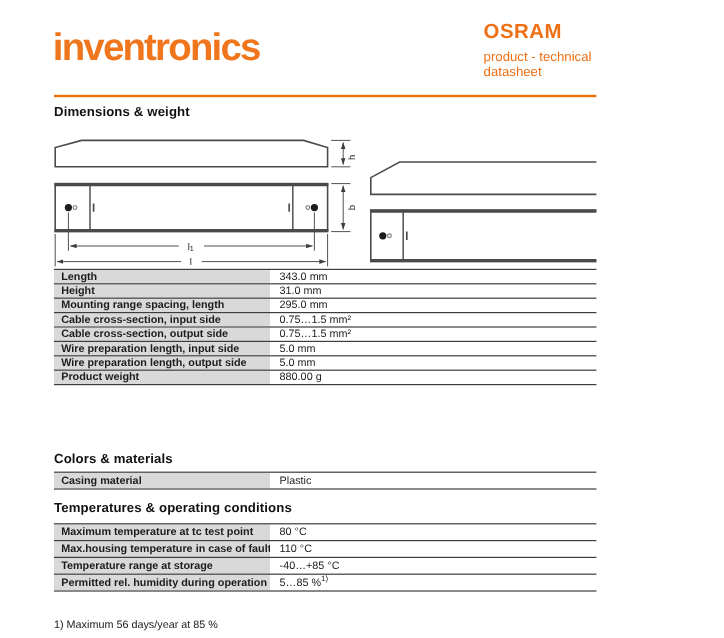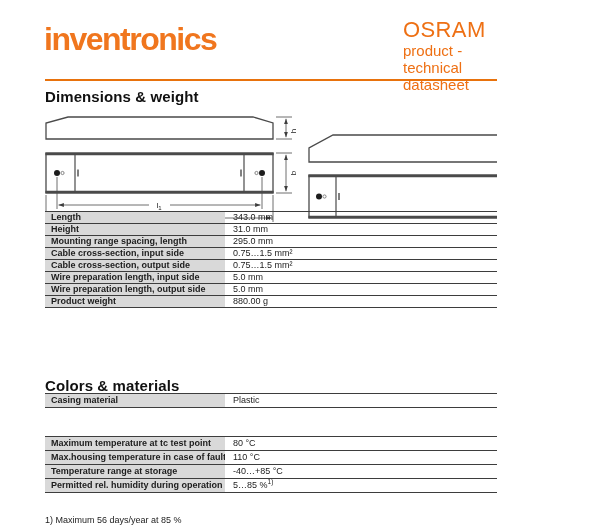--- a/index.html
+++ b/index.html
@@ -12,47 +12,47 @@
   .page { position:relative; width:497px; height:532px; background:#ffffff; overflow:hidden; }
   .abs { position:absolute; }
 
   .logo {
     left:44px; top:21px;
     font-size:32px; font-weight:bold; letter-spacing:-1.5px;
     color:#f0761e;
   }
   .brand {
     left:403px; top:17px;
-    font-size:22px; font-weight:normal; letter-spacing:0.4px;
+    font-size:17px; font-weight:bold; letter-spacing:0.4px;
     color:#ee7014;
   }
   .subtitle {
     left:403px; top:42px;
-    font-size:15px; color:#ee7014;
+    font-size:11px; color:#ee7014;
   }
   .rule { left:45px; top:79px; width:512px; height:2px; background:#e8720c; }
 
-  .sec-heading { font-size:15px; font-weight:bold; color:#111; letter-spacing:0.1px; }
+  .sec-heading { font-size:11px; font-weight:bold; color:#111; letter-spacing:0.1px; }
   .h-dim   { left:45px; top:88px;  }
   .h-col   { left:45px; top:377px; }
   .h-temp  { left:45px; top:418px; }
 
   .diagram { left:45px; top:108px; }
   .diagram text { font-family:"Liberation Sans", sans-serif; fill:#222; }
 
   .spec-table { border-collapse:collapse; width:512px; table-layout:fixed; }
   .spec-table td {
     border-top:1px solid #3d3d3d; border-bottom:1px solid #3d3d3d;
     font-size:9px; line-height:1; vertical-align:middle;
     height:12px; padding:0 4px 0 6px;
     white-space:nowrap; overflow:hidden;
   }
   .spec-table td.lbl { width:180px; background:#d9d9d9; font-weight:bold; }
   .spec-table td.val { padding-left:8px; }
-  .t1 { left:45px; top:211px; }
+  .t1 { left:45px; top:224px; }
   .t2 { left:45px; top:393px; }
   .t3 { left:45px; top:436px; }
   .t2 td, .t3 td { height:14px; }
   sup.fn { font-size:6.5px; vertical-align:super; line-height:0; }
 
   .footnote { left:45px; top:515px; font-size:9px; color:#222; }
 </style>
 </head>
 <body>
 
@@ -182,20 +182,21 @@
 
   <table class="abs spec-table t2">
     <tbody>
         <tr>
       <td class="lbl">Casing material</td>
       <td class="val">Plastic</td>
     </tr>
   </tbody>
     </table>
 
+  <div class="abs sec-heading h-temp">Temperatures &amp; operating conditions</div>
 
   <table class="abs spec-table t3">
     <tbody>
     <tr>
       <td class="lbl">Maximum temperature at tc test point</td>
       <td class="val">80 °C</td>
     </tr>
     <tr>
       <td class="lbl">Max.housing temperature in case of fault</td>
       <td class="val">110 °C</td>

